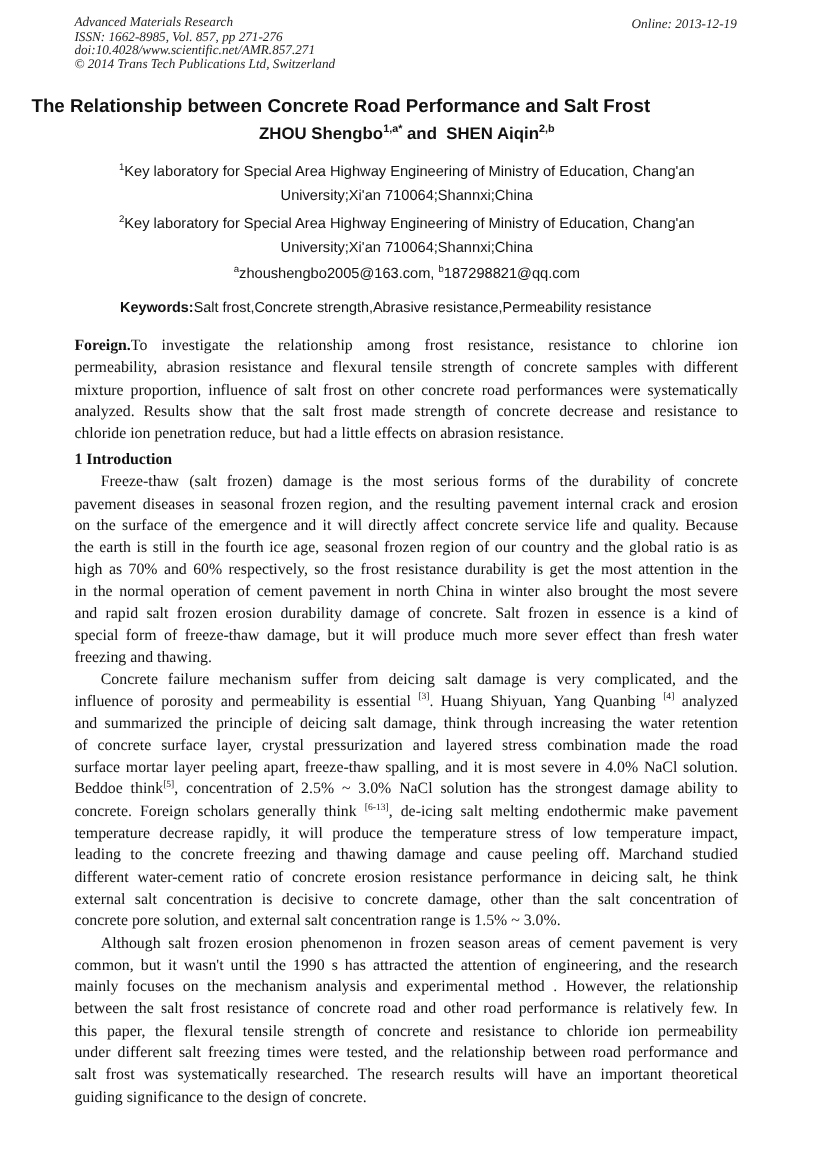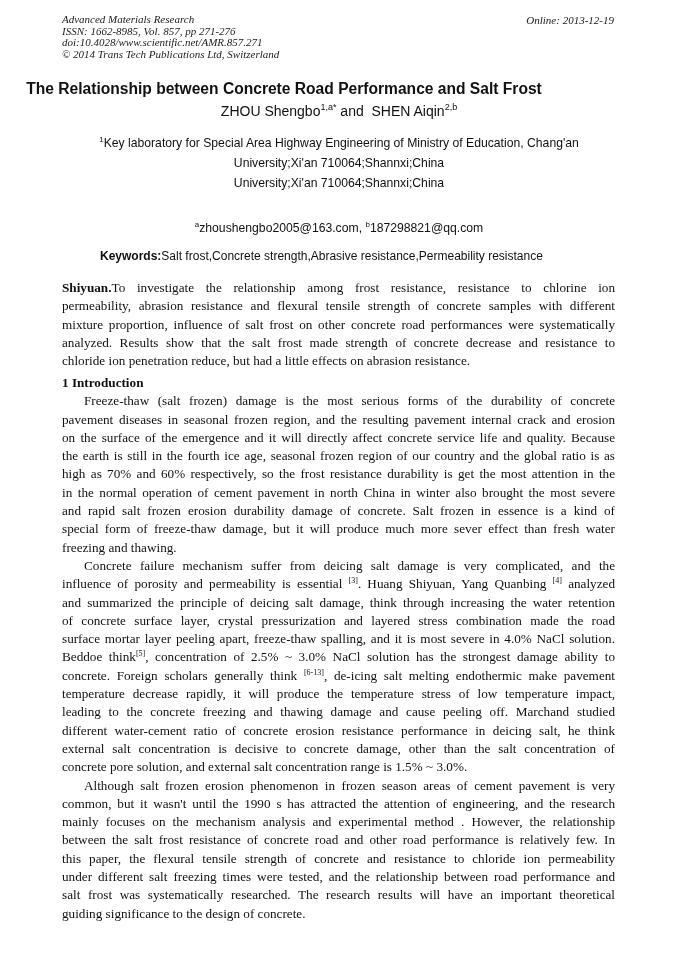--- a/index.html
+++ b/index.html
@@ -1,20 +1,20 @@
 <!DOCTYPE html>
 <html><head>
 <meta charset="utf-8">
 <style>
   html, body { margin: 0; padding: 0; background: #ffffff; }
   body { width: 678px; height: 959px; position: relative; overflow: hidden; color: #111; }
   .hdr { position: absolute; left: 62px; top: 14px; font-family: "Liberation Serif", serif; font-style: italic; font-size: 11px; line-height: 11.5px; color: #222; }
   .online { position: absolute; right: 64px; top: 14px; font-family: "Liberation Serif", serif; font-style: italic; font-size: 11px; color: #222; margin-left: 32px; }
   .title { position: absolute; left: 0; width: 568px; top: 80px; text-align: center; font-family: "Liberation Sans", sans-serif; font-weight: bold; font-size: 15.6px; }
-  .authors { position: absolute; left: 0; width: 678px; top: 102px; text-align: center; font-family: "Liberation Sans", sans-serif; font-size: 14px; }
+  .authors { position: absolute; left: 0; width: 678px; top: 102px; text-align: center; font-family: "Liberation Sans", sans-serif; font-size: 14px; font-weight: bold; }
   .authors sup { font-size: 9px; }
   .aff { position: absolute; left: 0; width: 678px; text-align: center; font-family: "Liberation Sans", sans-serif; font-size: 12.2px; line-height: 20px; }
   .aff sup { font-size: 8px; }
   .kw { position: absolute; left: 62px; top: 249px; font-family: "Liberation Sans", sans-serif; font-size: 12px; }
   .kw b { font-weight: bold; margin-left: 38px; }
   .body { position: absolute; left: 62px; width: 553px; font-family: "Liberation Serif", serif; font-size: 13.2px; line-height: 18.3px; }
   .line { display: block; text-align: justify; text-align-last: justify; height: 18.3px; white-space: nowrap; }
   .line.last { text-align-last: left; }
   .line.indent { padding-left: 22px; }
   .line sup { font-size: 8px; line-height: 0; }
@@ -35,32 +35,33 @@
 
 <div class="authors">
   <span>ZHOU Shengbo</span><sup>1,a*</sup><span style="white-space:pre"> and  </span><span>SHEN Aiqin</span><sup>2,b</sup>
 </div>
 
 <div class="aff" style="top:130px">
   <div><sup>1</sup><span>Key laboratory for Special Area Highway Engineering of Ministry of Education, Chang'an</span></div>
   <div>University;Xi'an 710064;Shannxi;China</div>
 </div>
 <div class="aff" style="top:173px">
+  <div><sup>2</sup><span>Key laboratory for Special Area Highway Engineering of Ministry of Education, Chang'an</span></div>
   <div>University;Xi'an 710064;Shannxi;China</div>
 </div>
 <div class="aff" style="top:215px">
   <sup>a</sup><span style="white-space:pre">zhoushengbo2005@163.com, </span><sup>b</sup><span>187298821@qq.com</span>
 </div>
 
 <div class="kw">
   <b>Keywords:</b><span>Salt frost,Concrete strength,Abrasive resistance,Permeability resistance</span>
 </div>
 
 <div class="body" style="top:279px">
-  <span class="line"><b>Shiyuan.</b><span>To investigate the relationship among frost resistance, resistance to chlorine ion</span></span>
+  <span class="line"><b>Foreign.</b><span>To investigate the relationship among frost resistance, resistance to chlorine ion</span></span>
   <span class="line">permeability, abrasion resistance and flexural tensile strength of concrete samples with different</span>
   <span class="line">mixture proportion, influence of salt frost on other concrete road performances were systematically</span>
   <span class="line">analyzed. Results show that the salt frost made strength of concrete decrease and resistance to</span>
   <span class="line last">chloride ion penetration reduce, but had a little effects on abrasion resistance.</span>
 </div>
 
 <div class="body" style="top:374px">
   <span class="line last sec">1 Introduction</span>
   <span class="line indent">Freeze-thaw (salt frozen) damage is the most serious forms of the durability of concrete</span>
   <span class="line">pavement diseases in seasonal frozen region, and the resulting pavement internal crack and erosion</span>

